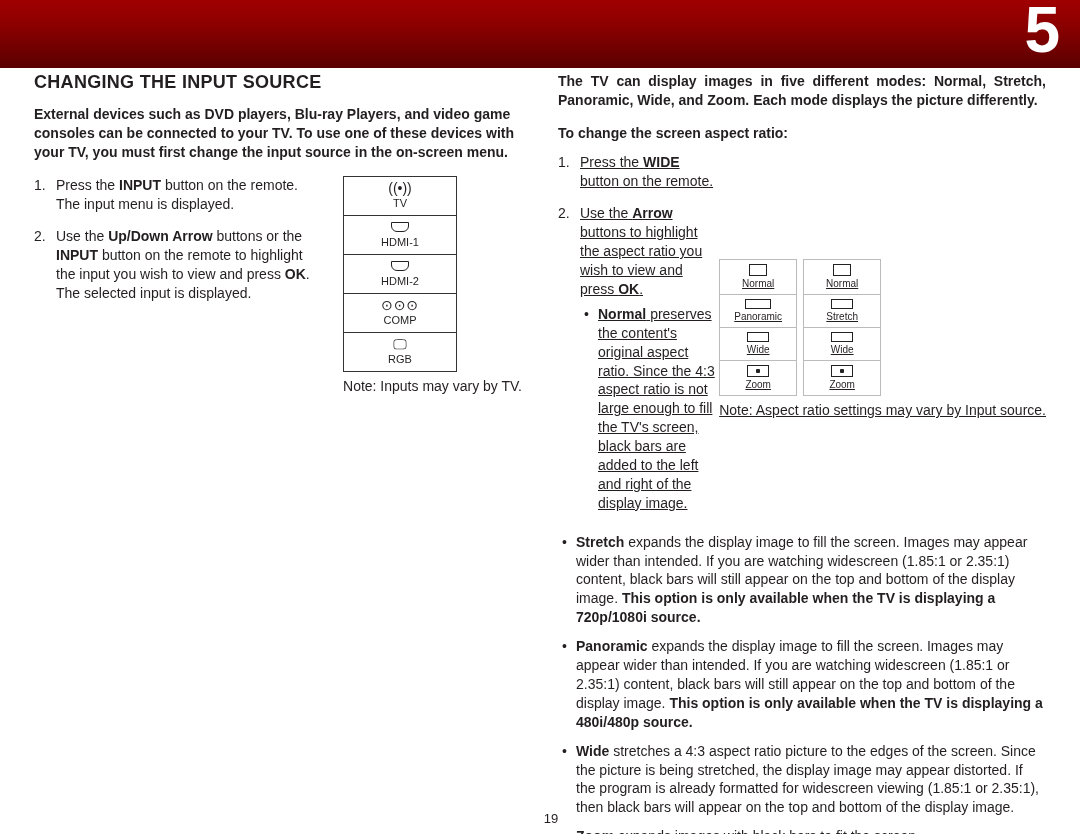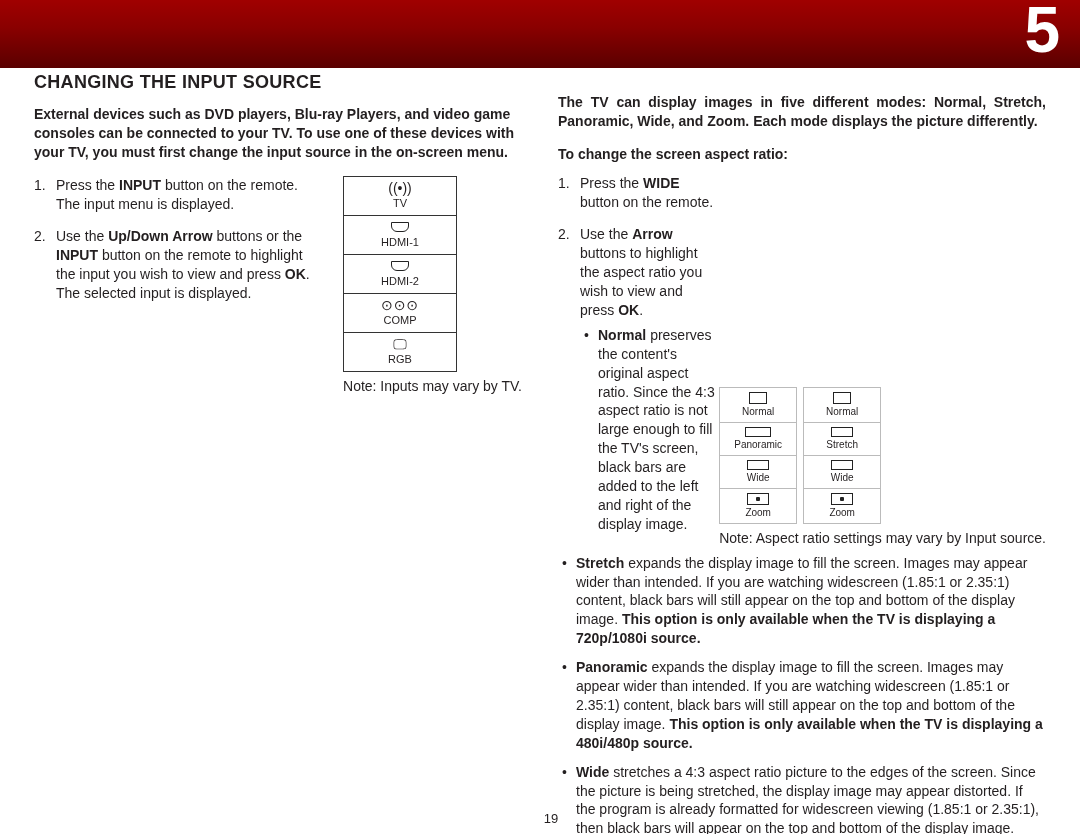--- a/index.html
+++ b/index.html
@@ -33,35 +33,35 @@
   ul.bullets > li::before { content:"•"; position:absolute; left:4px; }
   b, strong { font-weight:700; }
   .left-body { display:flex; align-items:flex-start; gap:18px; }
   .left-text { flex:1; }
   .input-menu { width:114px; border:1px solid #333; font-size:11px; text-align:center; }
   .input-menu .cell { border-bottom:1px solid #333; padding:4px 0 6px; }
   .input-menu .cell:last-child { border-bottom:none; }
   .input-menu .icon { display:block; font-size:14px; line-height:1; margin-bottom:2px; }
   .note { font-size:14px; line-height:1.25; text-align:left; margin-top:6px; }
   .note.center { text-align:center; }
-  .right-wrap { display:flex; align-items:flex-end; gap:4px; }
+  .right-wrap { display:flex; align-items:center; gap:4px;text-decoration:underline; }
   .right-text-narrow { flex:1; }
   .aspect-panels { display:flex; gap:6px; }
   .aspect-col { width:78px; border:1px solid #bbb; font-size:10px; text-align:center; }
   .aspect-col .ac { border-bottom:1px solid #bbb; padding:4px 0 5px; }
   .aspect-col .ac:last-child { border-bottom:none; }
   .aspect-col .glyph { display:flex; justify-content:center; margin-bottom:2px; }
   .glyph .rect { border:1.5px solid #222; }
   .g-normal .rect { width:18px; height:12px; }
   .g-wide .rect   { width:22px; height:10px; }
   .g-pano .rect   { width:26px; height:10px; }
   .g-zoom { position:relative; width:22px; height:12px; }
   .g-zoom .rect { width:22px; height:12px; }
   .g-zoom .dot { position:absolute; left:50%; top:50%; width:4px; height:4px; background:#222; transform:translate(-50%,-50%); border-radius:1px; }
-  .justify { text-align:justify; text-justify:inter-word;margin-top:21px; }
+  .justify { text-align:justify; text-justify:inter-word; }
   .pagenum { position:absolute; bottom:8px; left:11px; width:100%; text-align:center; font-size:13px; }
   .hdmi-icon { display:inline-block; width:18px; height:10px; border:1.5px solid #222; border-radius:0 0 6px 6px; }
   .comp-icon { letter-spacing:1px; }
 </style>
 </head>
 <body>
 <div class="outer">
 
   <div class="banner">
     <div class="chapter">5</div>

